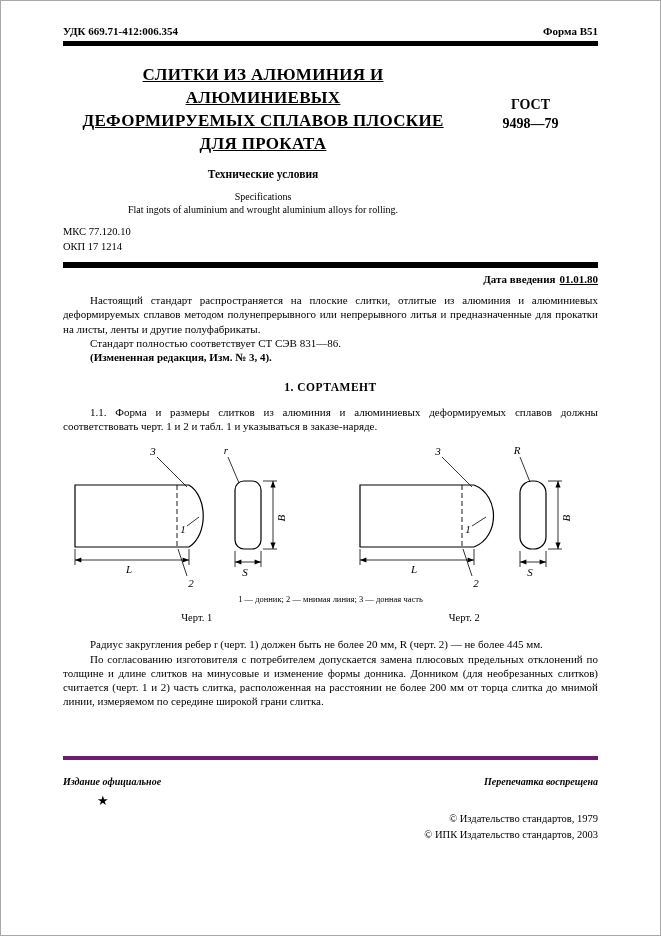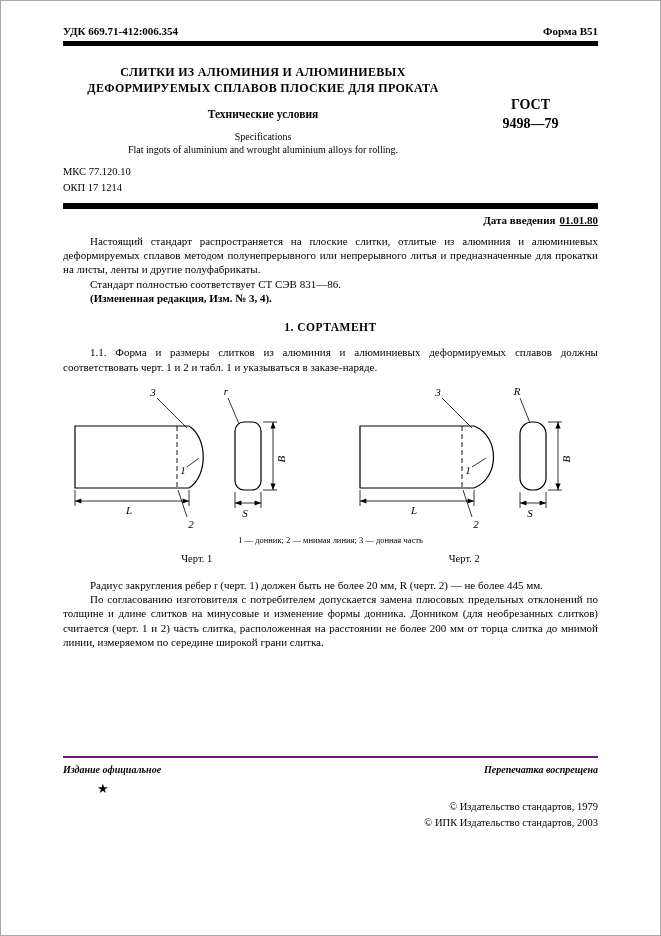--- a/index.html
+++ b/index.html
@@ -17,40 +17,40 @@
     overflow:hidden;
     background:#fff;
   }
   .toprow { display:flex; justify-content:space-between; font-size:11px; font-weight:bold;gap:16px; }
   .masthead { display:flex; justify-content:space-between; margin-top:10px; font-size:13px; font-weight:bold; }
   .masthead span { letter-spacing:9px; white-space:nowrap; }
   .masthead span:last-child { margin-right:-9px; }
   .rule5 { height:5px; background:#000; margin-top:4px; }
   .title-block { display:flex; margin-top:18px; }
   .title-left { width:400px; text-align:center; }
-  .ru-title { font-weight:bold; font-size:12px; line-height:1.35; letter-spacing:0.3px; }
+  .ru-title { font-weight:bold; font-size:17px; line-height:1.35; letter-spacing:0.3px;text-decoration:underline; }
   .subtitle { font-weight:bold; font-size:11.5px; margin-top:12px; }
   .en-title { font-size:10px; margin-top:10px; line-height:1.3; }
   .codes { text-align:left; font-size:10.5px; margin-top:8px; line-height:1.45; }
   .gost-box { flex:1; text-align:center; font-weight:bold; font-size:14px; margin-top:32px; line-height:1.35; }
   .bar { height:6px; background:#000; margin-top:8px; }
   .date-line { text-align:right; font-size:11px; font-weight:bold; margin-top:5px; }
   .date-value { text-decoration:underline; margin-left:4px; }
   .body-text { margin-top:8px; }
   .body-text p { font-size:11px; line-height:1.3; text-align:justify; text-indent:27px; }
   .bold { font-weight:bold; }
   .section-heading { text-align:center; font-weight:bold; font-size:11.5px; margin:16px 0 12px 0; letter-spacing:0.5px; }
   .figures { margin-top:10px; }
   .fig-row { display:flex; justify-content:space-between; }
   .legend { text-align:center; font-size:8.5px; margin-top:1px; }
   .captions { display:flex; margin-top:8px; font-size:10.5px; }
   .captions div { width:50%; text-align:center; }
   .after-fig { margin-top:14px; }
   .footer { position:absolute; left:62px; right:62px; top:755px; }
-  .footer-rule-row { border-top:2px solid #701a75; padding-top:6px; display:flex; justify-content:space-between; font-size:10px; font-weight:bold; font-style:italic; }
+  .footer-rule-row { border-top:4px solid #701a75; padding-top:16px; display:flex; justify-content:space-between; font-size:10px; font-weight:bold; font-style:italic; }
   .star { font-size:13px; margin:6px 0 0 34px; }
   .copyright { text-align:right; font-size:10.5px; line-height:1.55; margin-top:2px; }
   
   svg .ln   { stroke:#000; stroke-width:1.2; fill:none; }
   svg .thin { stroke:#000; stroke-width:0.8; fill:none; }
   svg .dim  { stroke:#000; stroke-width:0.8; fill:none; }
   svg .dash { stroke:#000; stroke-width:0.9; fill:none; stroke-dasharray:5 3; }
   svg text  { font-family:"Liberation Serif", serif; font-size:11px; font-style:italic; fill:#000; }
 </style>
 </head>

